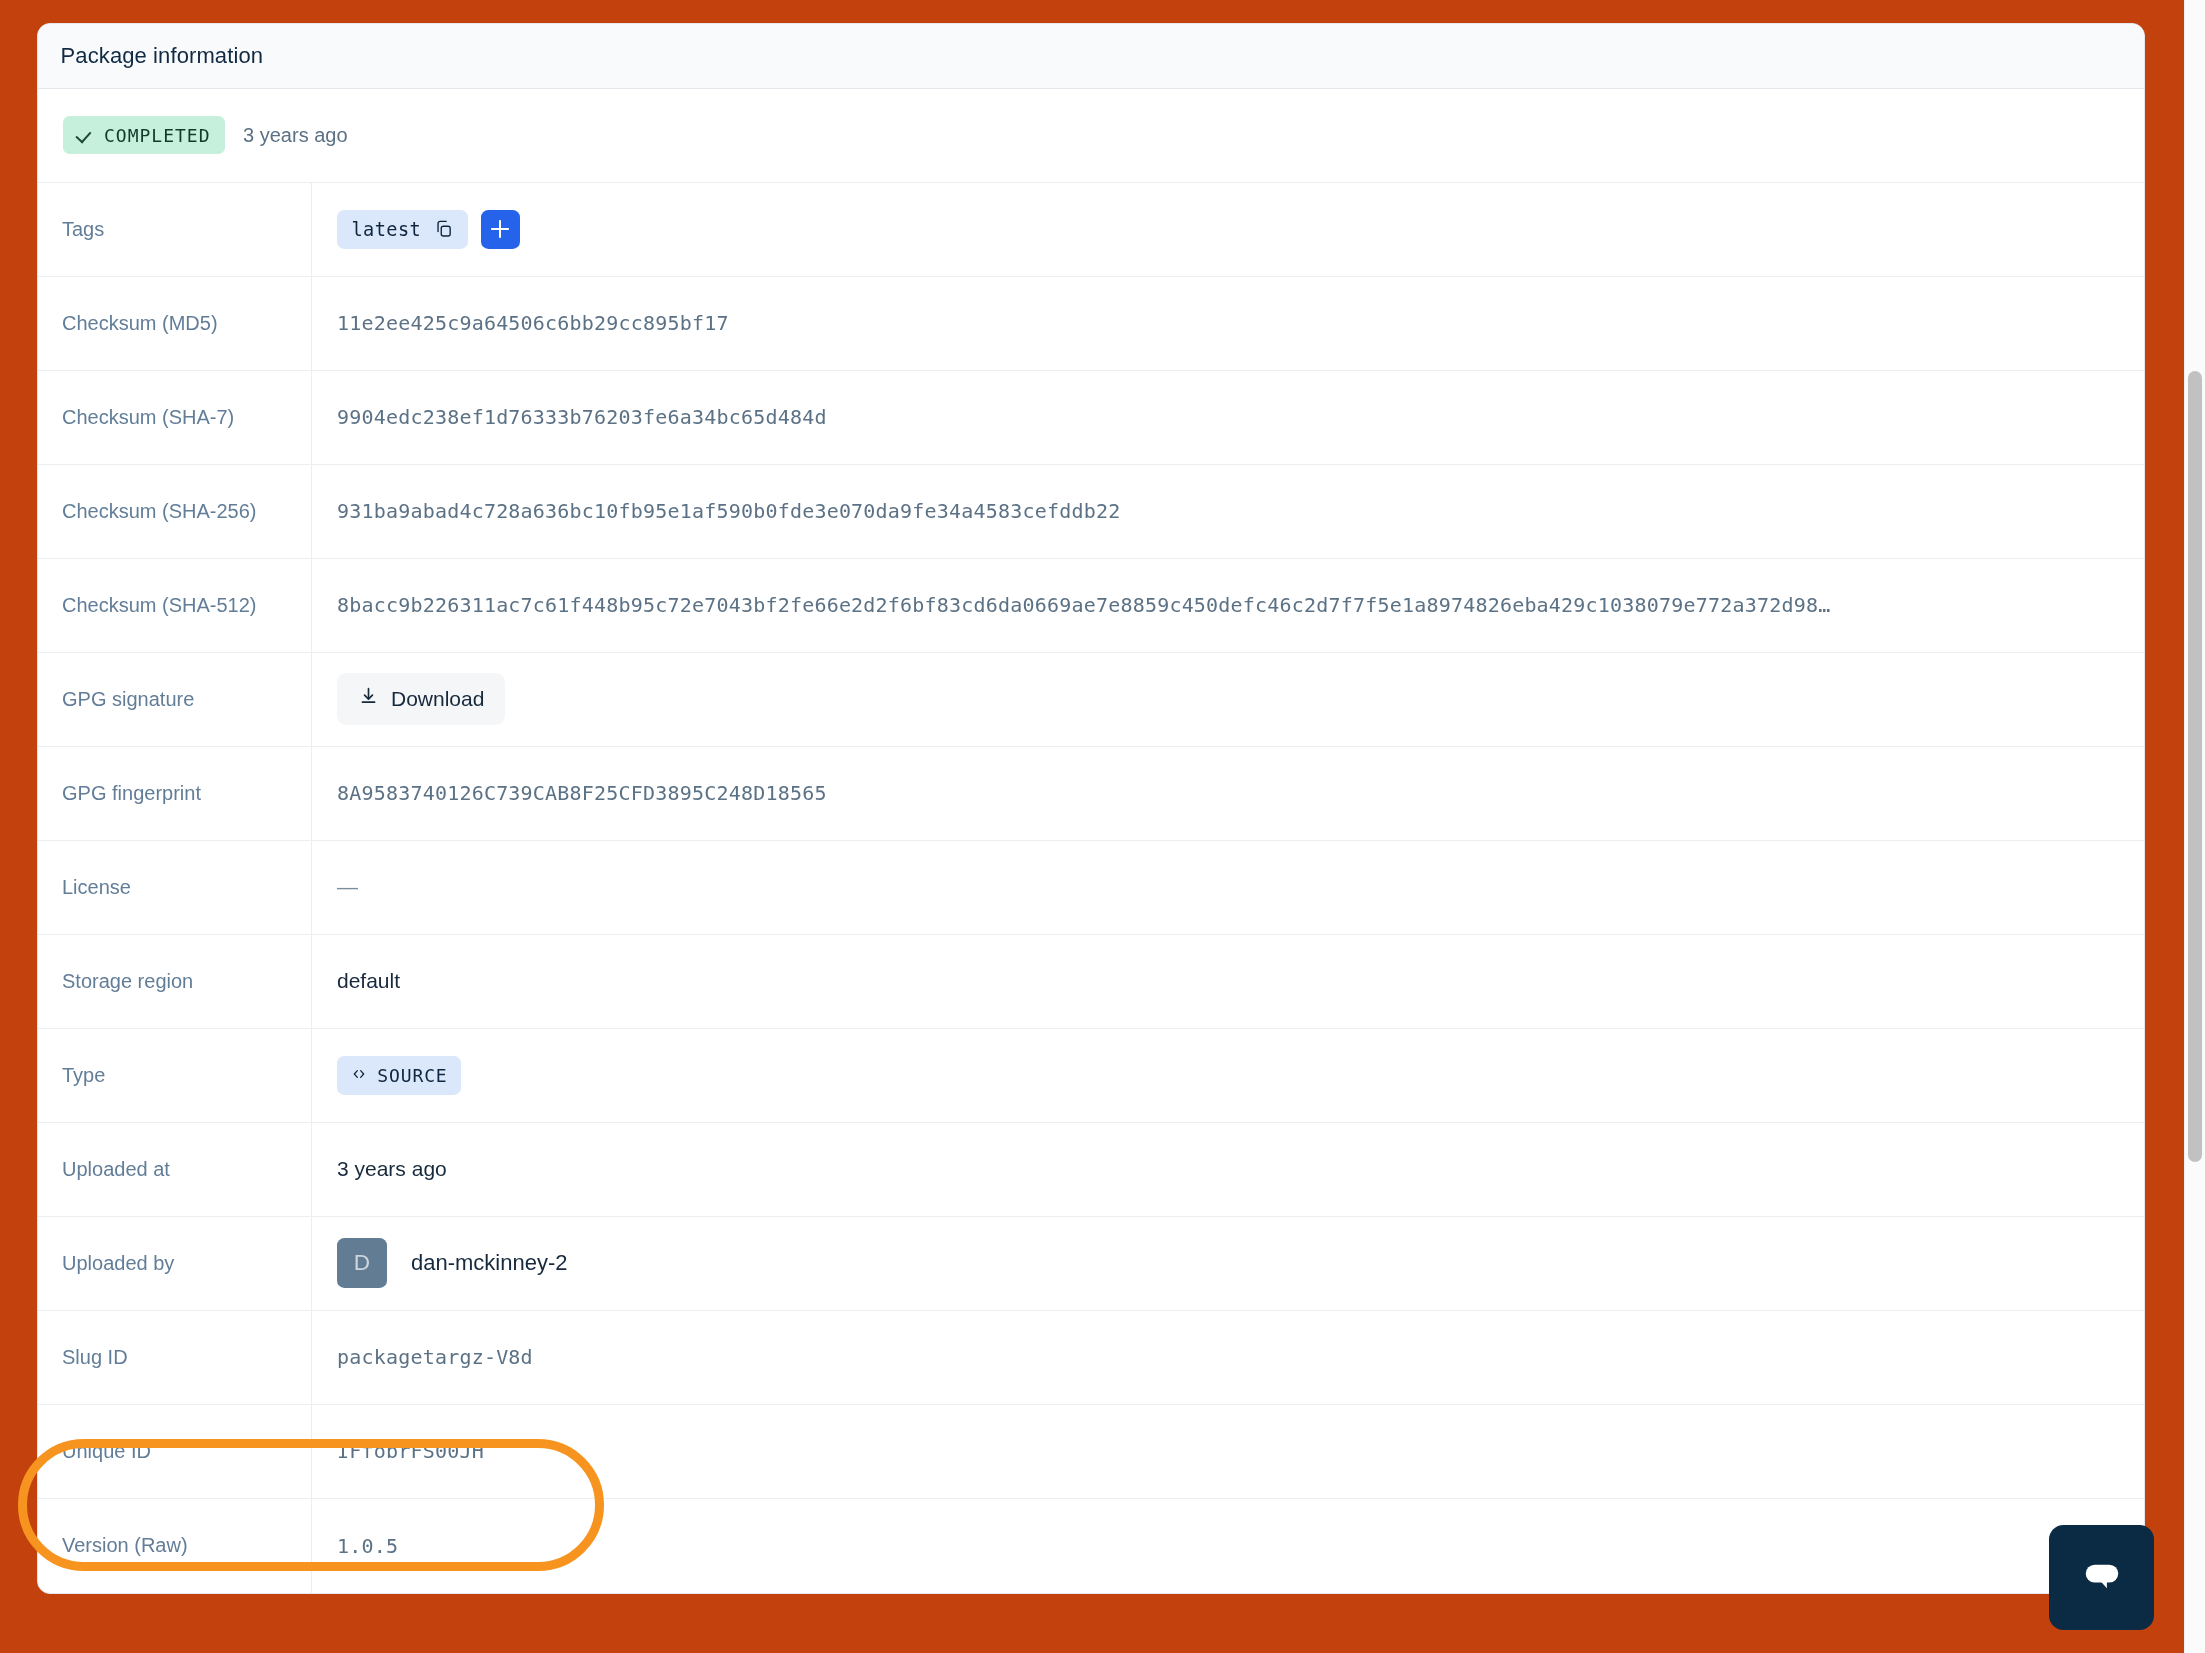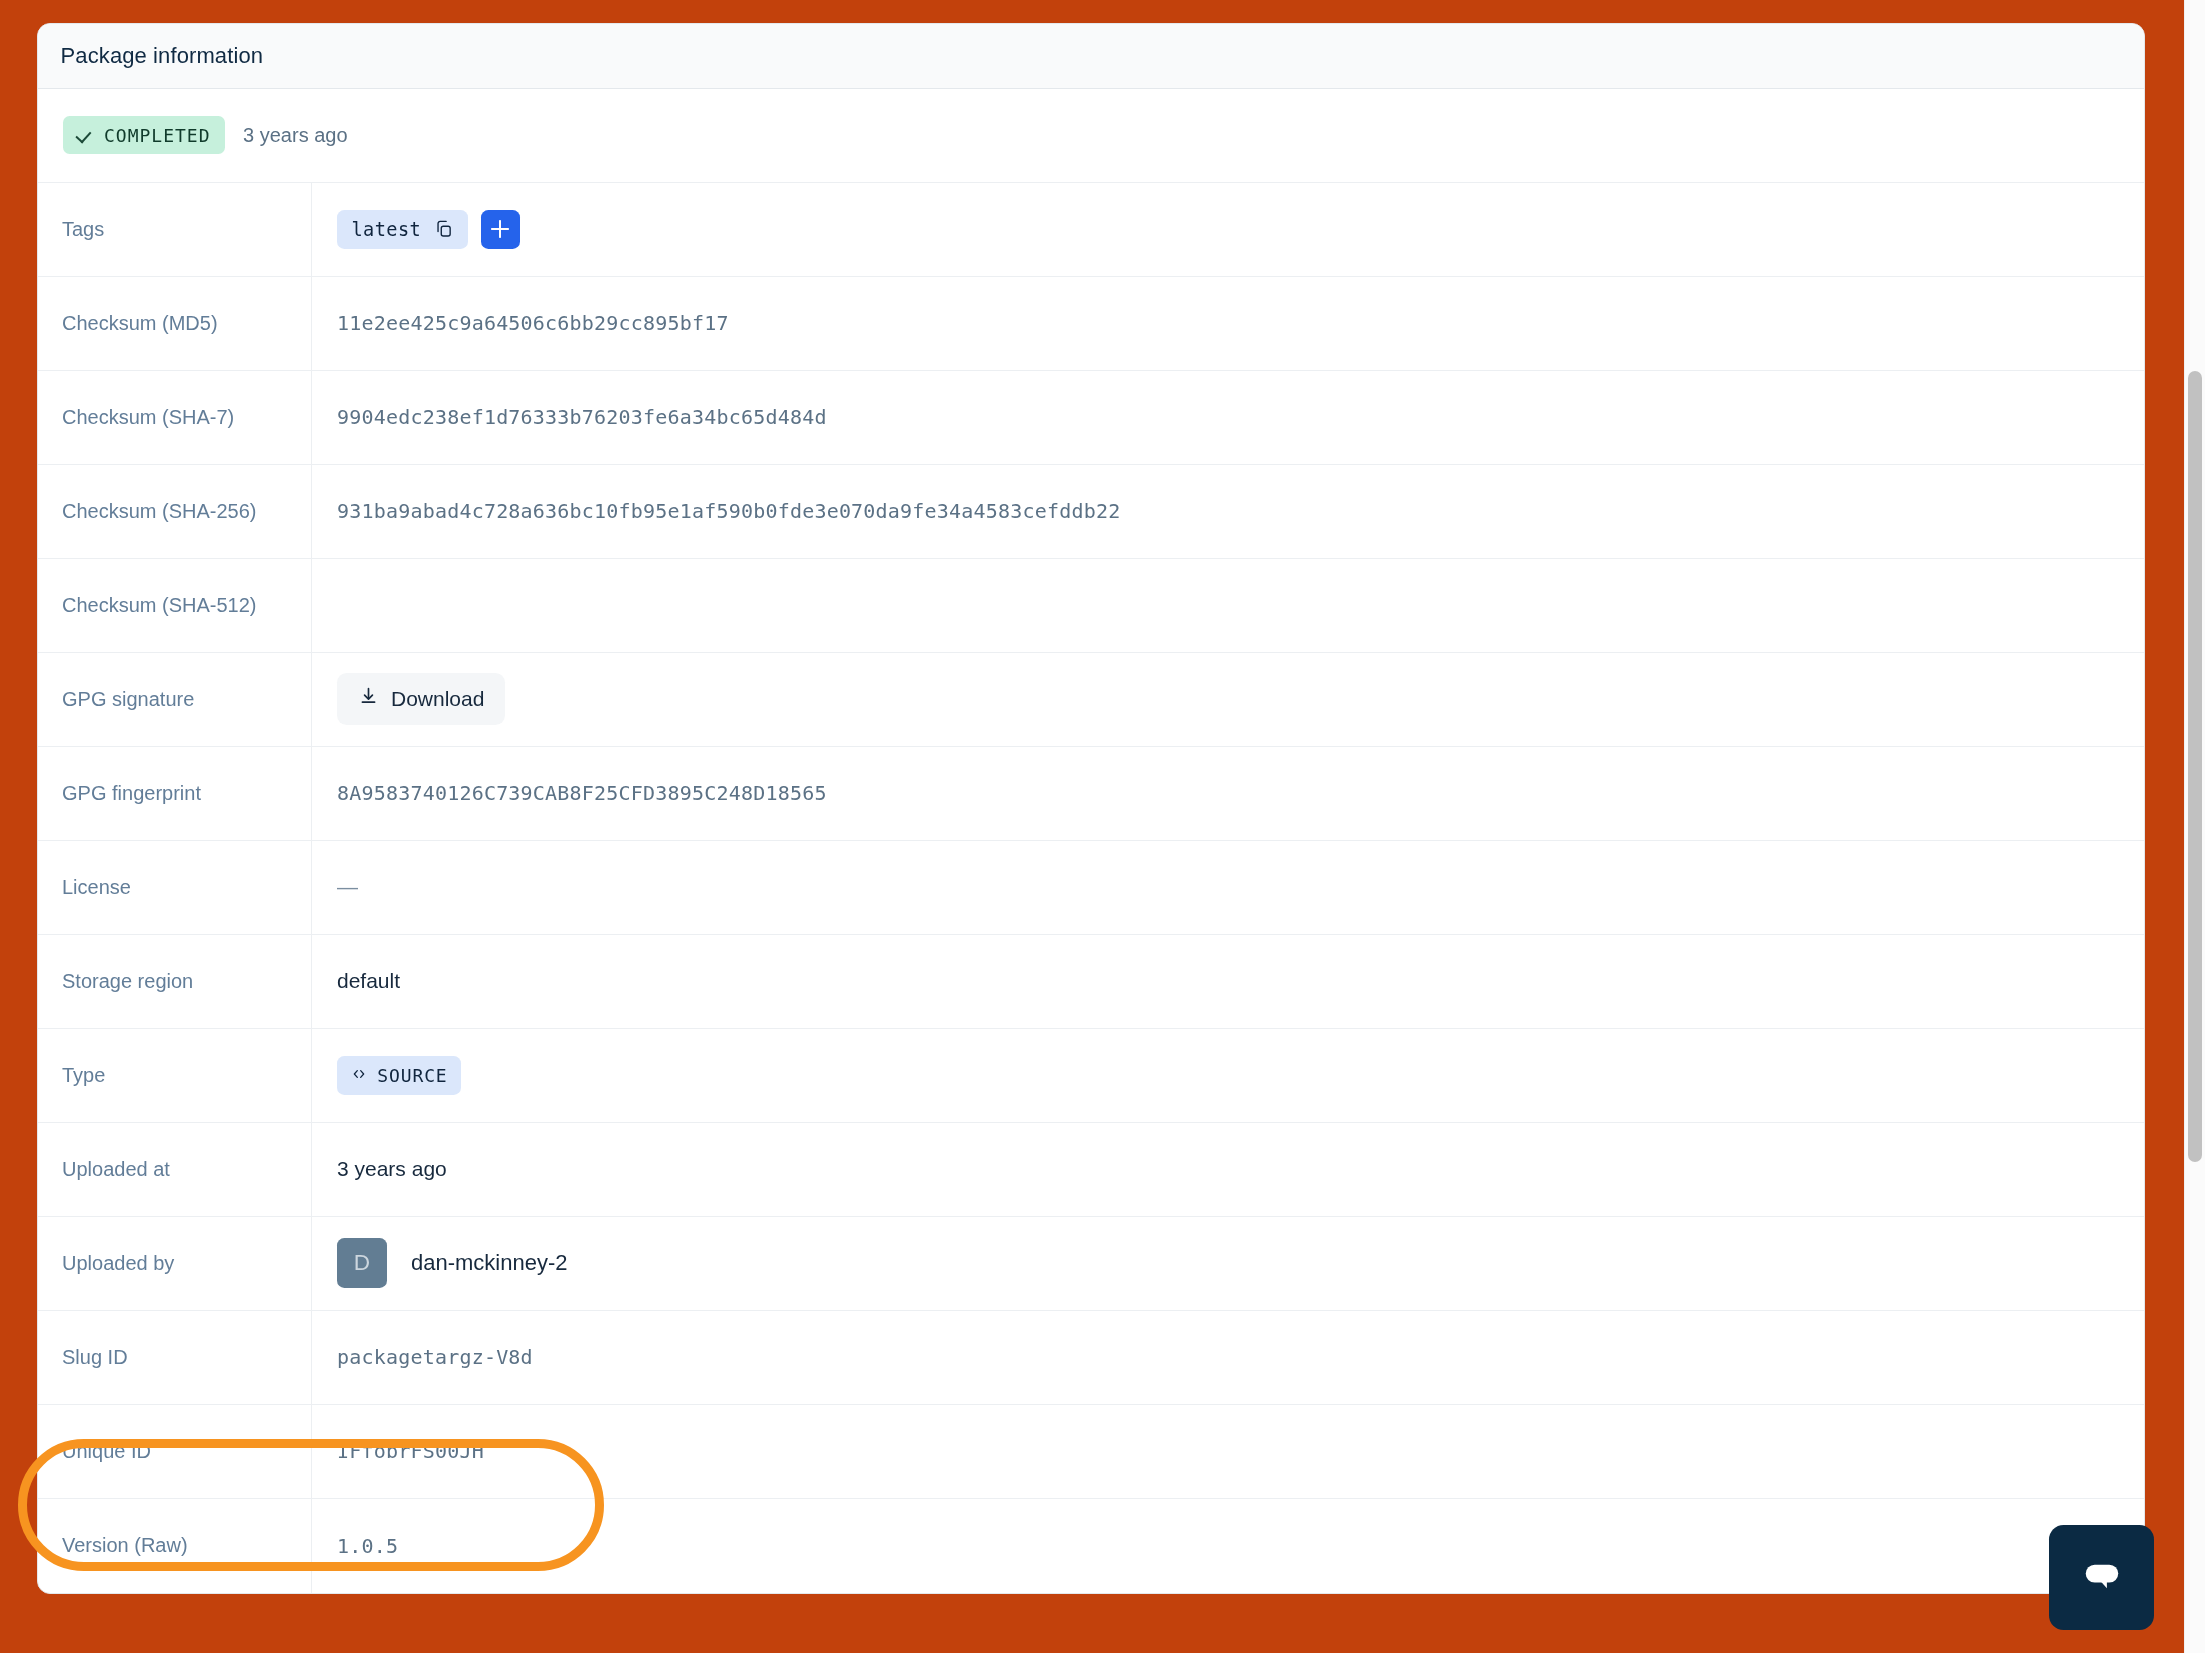--- a/index.html
+++ b/index.html
@@ -331,20 +331,23 @@
 
     <div class="row">
       <div class="row-label">Checksum (SHA-256)</div>
       <div class="row-value">
         <span class="mono">931ba9abad4c728a636bc10fb95e1af590b0fde3e070da9fe34a4583cefddb22</span>
       </div>
     </div>
 
     <div class="row">
       <div class="row-label">Checksum (SHA-512)</div>
+      <div class="row-value">
+        <span class="mono">8bacc9b226311ac7c61f448b95c72e7043bf2fe66e2d2f6bf83cd6da0669ae7e8859c450defc46c2d7f7f5e1a8974826eba429c1038079e772a372d98…</span>
+      </div>
     </div>
 
     <div class="row">
       <div class="row-label">GPG signature</div>
       <div class="row-value">
         <button class="download-btn">
           <span>
             <svg width="21" height="21" viewBox="0 0 24 24" fill="none" stroke="#17293d" stroke-width="1.9" stroke-linecap="round" stroke-linejoin="round">
               <path d="M12 3v11"></path>
               <path d="M7.5 10.5 12 15l4.5-4.5"></path>

